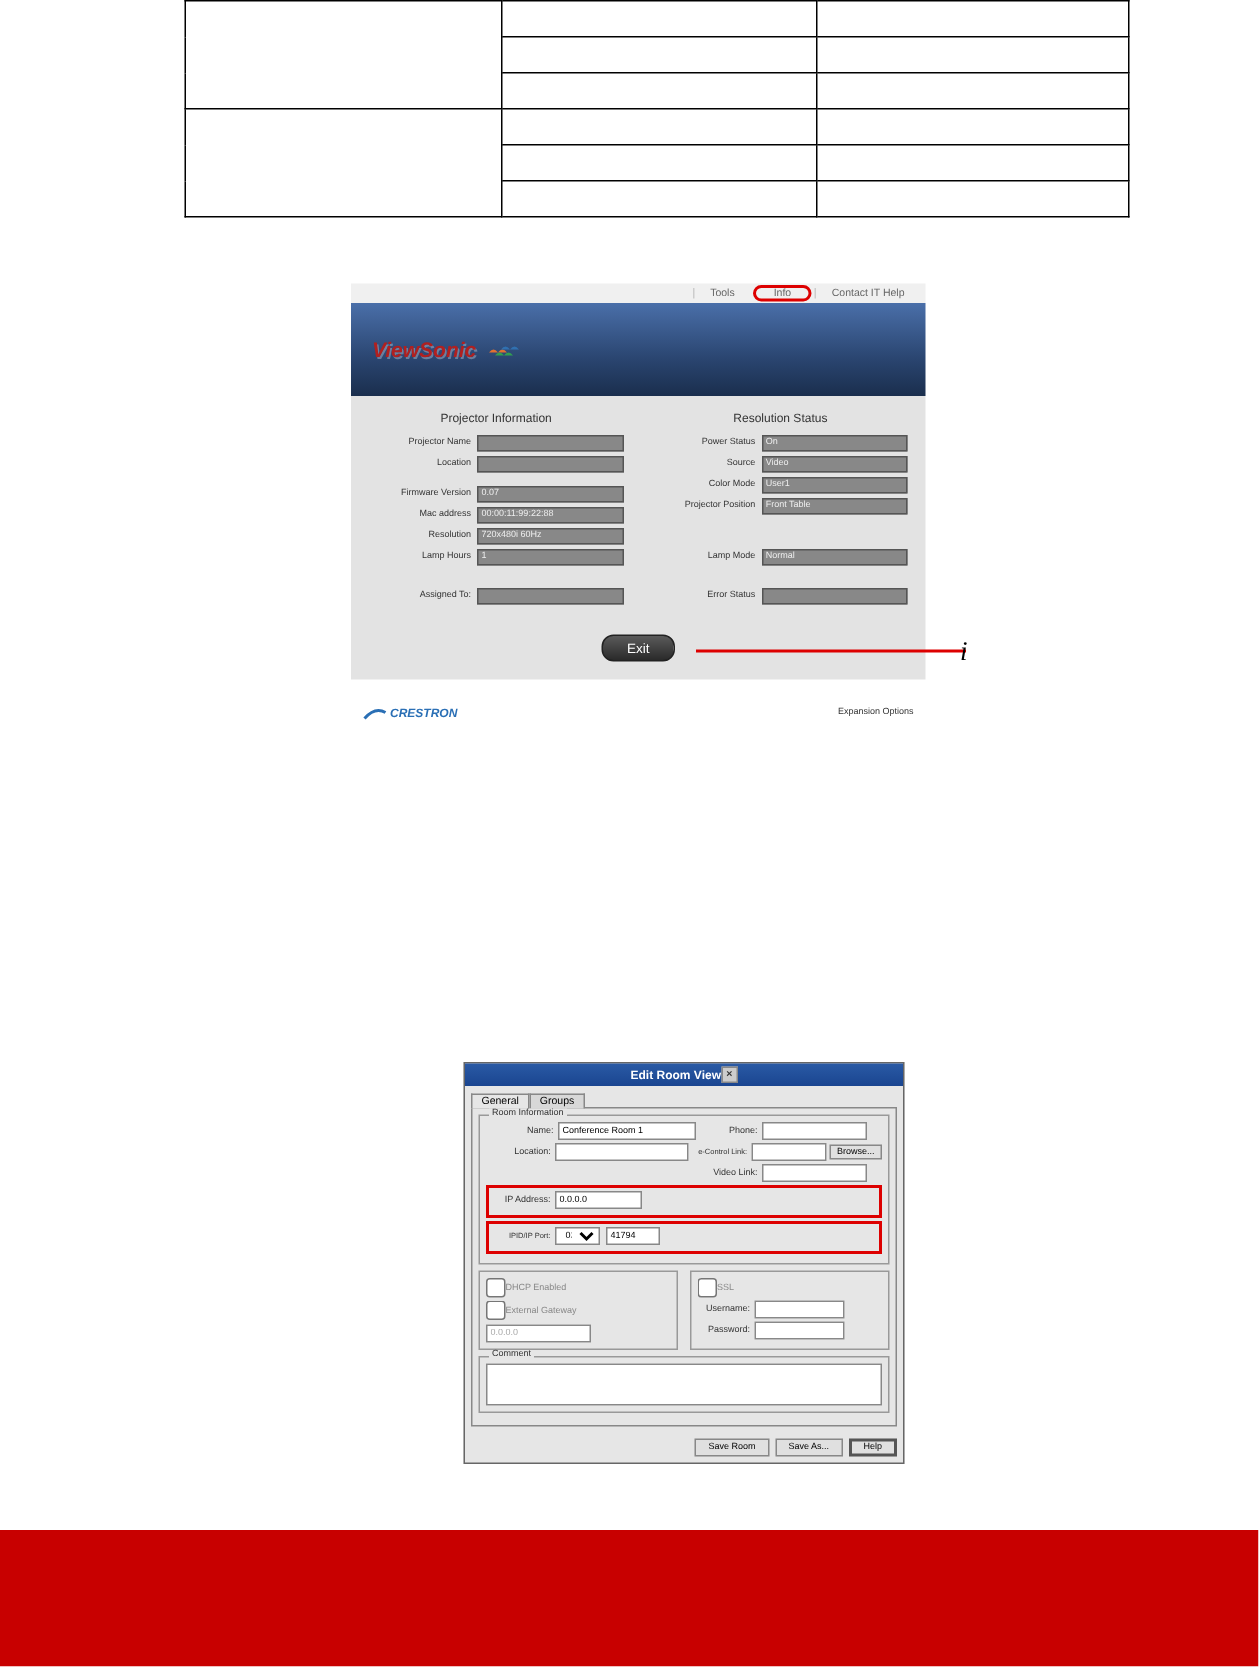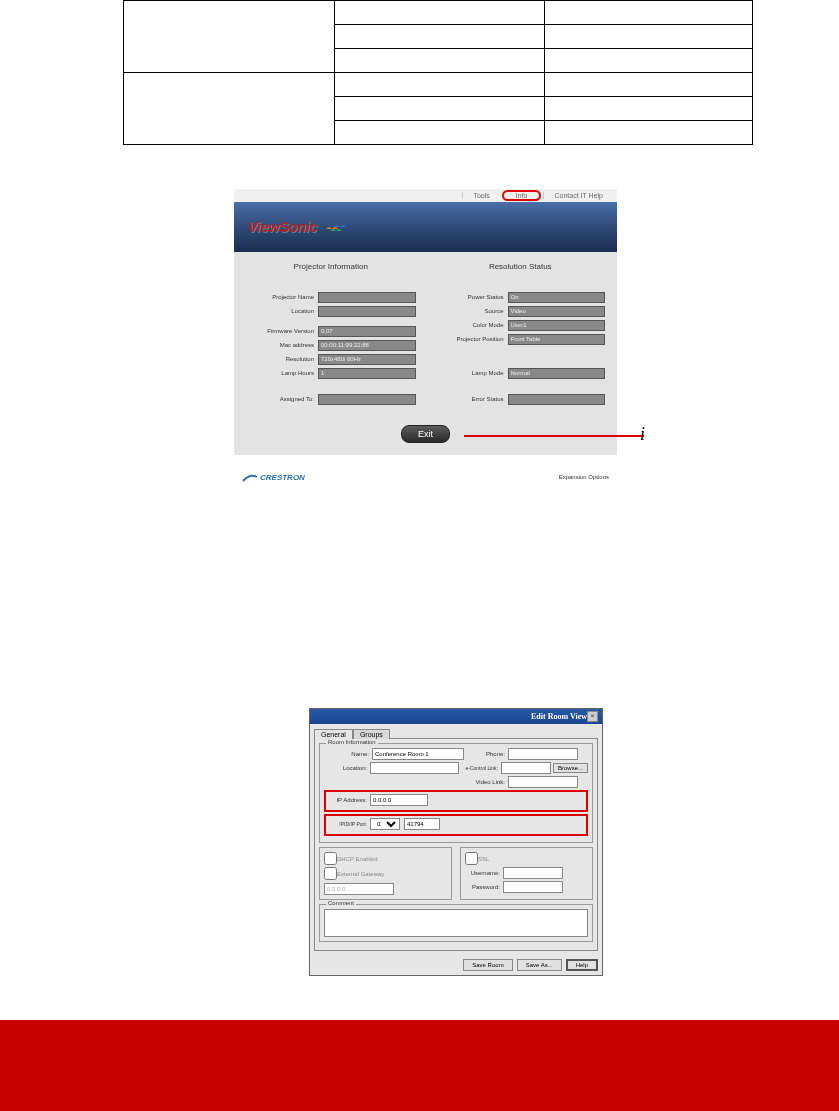--- a/index.html
+++ b/index.html
@@ -11,47 +11,47 @@
   .top-table .col1 { width: 211px; }
   .top-table .col2 { width: 211px; }
   .top-table .col3 { width: 208px; }
 
   
   .projector-wrap { position: absolute; left: 234px; top: 189px; width: 383px; }
   .tabbar { display: flex; justify-content: flex-end; font-size: 7px; color: #666; background: #f0f0f0; height: 13px; align-items: center; padding-right: 4px; gap: 2px; }
   .tabbar .tab { padding: 0 10px; border-left: 1px solid #ccc; }
   .tabbar .tab.active { border: 2px solid #d00; border-radius: 6px; padding: 0 12px; }
 
-  .proj-header { height: 50px; background: linear-gradient(#4a6fa9 0%, #2a4570 60%, #1a2e4d 100%); display: flex; align-items: center; padding-left: 14px; }
+  .proj-header { height: 62px; background: linear-gradient(#4a6fa9 0%, #2a4570 60%, #1a2e4d 100%); display: flex; align-items: center; padding-left: 14px; }
   .proj-header .brand { color: #b02020; font-weight: bold; font-style: italic; font-size: 14px; text-shadow: 1px 1px 0 rgba(255,255,255,0.3); }
   .proj-header svg { margin-left: 6px; }
 
   .proj-body { background: #e3e3e3; padding: 10px 12px 6px 12px; }
   .twocol { display: flex; gap: 20px; }
   .col { flex: 1; }
-  .col-title { text-align: center; font-size: 8px; color: #333; margin-bottom: 20px; }
+  .col-title { text-align: center; font-size: 8px; color: #333; margin-bottom: 6px; }
   .field-row { display: flex; align-items: center; margin-bottom: 2px; height: 12px; }
   .field-row .lbl { width: 72px; text-align: right; font-size: 6px; color: #333; padding-right: 4px; }
   .field-row .val { flex: 1; background: #888; border: 1px solid #555; height: 11px; font-size: 6px; color: #eee; padding: 0 2px; line-height: 9px; overflow: hidden; }
 
   .exit-row { text-align: center; margin-top: 18px; margin-bottom: 6px; position: relative; }
   .exit-btn { display: inline-block; background: linear-gradient(#5a5a5a,#2a2a2a); color: #fff; font-size: 9px; padding: 3px 16px; border-radius: 8px; border: 1px solid #222; }
   .exit-line { position: absolute; left: 218px; top: 10px; width: 180px; height: 2px; background: #d00; }
 
   .proj-footer { display: flex; justify-content: space-between; align-items: center; padding: 16px 8px; }
   .crestron-logo { color: #2a6fb5; font-style: italic; font-weight: bold; font-size: 8px; display: flex; align-items: center; }
   .crestron-logo svg { margin-right: 2px; }
   .exp-opts { font-size: 6px; color: #333; }
 
   
   .i-label { position: absolute; left: 640px; top: 424px; font-size: 18px; font-family: 'Times New Roman', serif; font-style: italic; }
 
   
   .edit-room { position: absolute; left: 309px; top: 708px; width: 294px; background: #e6e6e6; border: 1px solid #666; font-family: Tahoma, sans-serif; }
-  .er-title { background: linear-gradient(#2a5aa5,#1a4590); color: #fff; font-size: 8px; font-weight: bold; padding: 2px 4px; display: flex; justify-content: flex-end; align-items: center; font-family: Liberation Serif, serif; }
+  .er-title { background: linear-gradient(#2a5aa5,#1a4590); color: #fff; font-size: 8px; font-weight: bold; padding: 2px 4px; display: flex; justify-content: center; align-items: center; }
   .er-close { width: 11px; height: 11px; background: #ccc; border: 1px solid #888; color: #333; font-size: 7px; text-align: center; line-height: 9px; }
   .er-tabs { padding: 4px 4px 0 4px; font-size: 7px; }
   .er-tabs .ertab { display: inline-block; border: 1px solid #888; border-bottom: none; padding: 1px 6px; background: #e6e6e6; position: relative; top: 1px; }
   .er-tabs .ertab.inactive { background: #d8d8d8; }
   .er-content { border: 1px solid #888; margin: 0 4px 4px 4px; padding: 4px; background: #e6e6e6; }
   .er-group { border: 1px solid #999; padding: 4px; position: relative; margin-bottom: 4px; }
   .er-group-title { position: absolute; top: -5px; left: 6px; background: #e6e6e6; font-size: 6px; padding: 0 2px; color: #333; }
   .er-row { display: flex; align-items: center; margin-bottom: 2px; }
   .er-lbl { width: 48px; font-size: 6px; text-align: right; padding-right: 3px; color: #333; }
   .er-input { height: 12px; border: 1px solid #888; background: #fff; font-size: 6px; padding: 0 2px; }

